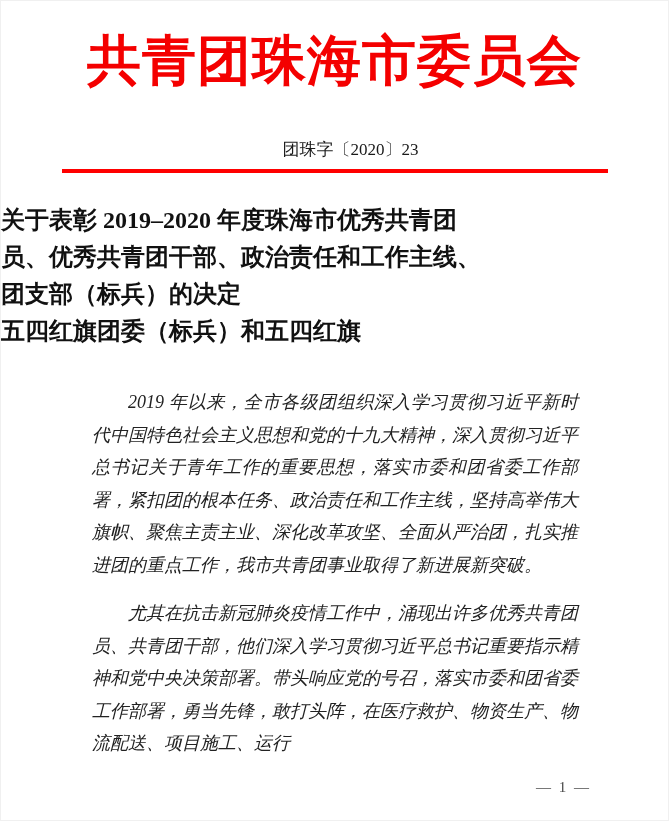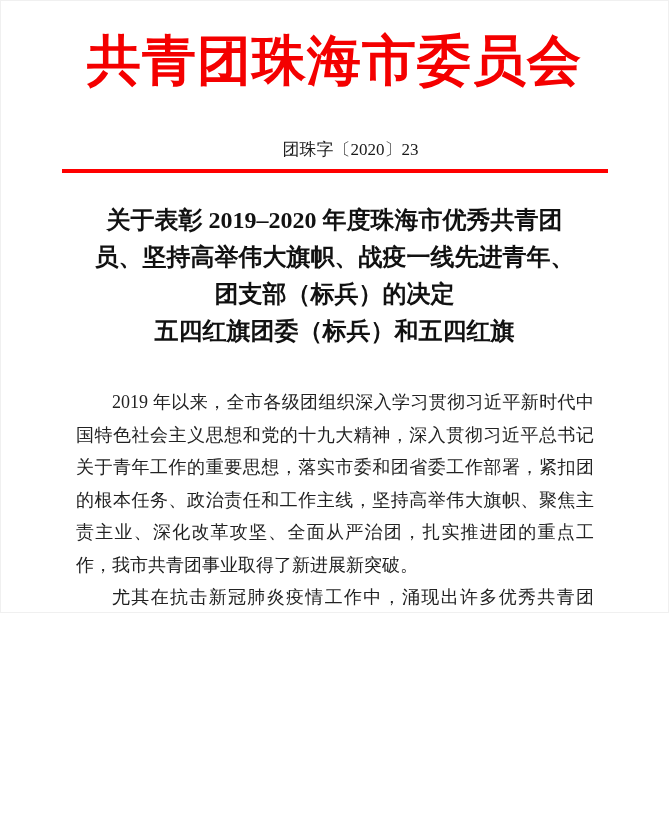--- a/index.html
+++ b/index.html
@@ -3,21 +3,21 @@
 <meta charset="utf-8">
 <style>
   html, body {
     margin: 0;
     padding: 0;
     background: #ffffff;
   }
   .page {
     position: relative;
     width: 669px;
-    height: 613px;
+    height: 821px;
     margin: 0;
     background: #ffffff;
     overflow: hidden;
     font-family: "Liberation Serif", "DejaVu Serif", serif;
     color: #1a1a1a;
     box-sizing: border-box;
     border: 1px solid #f0f0f0;
   }
   .org-header {
     padding-top: 22px;
@@ -38,36 +38,36 @@
     margin-left: 32px;
   }
   .red-rule {
     margin: 8px auto 0 auto;
     width: 546px;
     height: 4px;
     background: #ff0000;
   }
   .doc-title {
     margin-top: 29px;
-    text-align: center;
     font-weight: bold;
     font-size: 24px;
     line-height: 37px;
     color: #111111;
   }
   .doc-body {
     margin: 36px 74px 0 75px;
     font-size: 18px;
     line-height: 32.5px;
     text-align: justify;
     color: #222222;
   }
   .doc-body p {
-    margin: 0;
+    margin: 16px;
     text-indent: 2em;
+    font-style: italic;
   }
   .page-number {
     position: absolute;
     top: 776px;
     right: 77px;
     font-size: 15px;
     line-height: 20px;
     color: #4a4a4a;
     letter-spacing: 2px;
     white-space: nowrap;
@@ -79,21 +79,21 @@
 <div class="page">
 
   <div class="org-header">共青团珠海市委员会</div>
 
   <div class="doc-number">团珠字〔2020〕23</div>
 
   <div class="red-rule"></div>
 
   <div class="doc-title">
     <div class="title-line">关于表彰 2019–2020 年度珠海市优秀共青团</div>
-    <div class="title-line">员、坚持高举伟大旗帜、战疫一线先进青年、</div>
+    <div class="title-line">员、优秀共青团干部、政治责任和工作主线、</div>
     <div class="title-line">团支部（标兵）的决定</div>
     <div class="title-line">五四红旗团委（标兵）和五四红旗</div>
   </div>
 
   <div class="doc-body">
     <p>2019 年以来，全市各级团组织深入学习贯彻习近平新时代中国特色社会主义思想和党的十九大精神，深入贯彻习近平总书记关于青年工作的重要思想，落实市委和团省委工作部署，紧扣团的根本任务、政治责任和工作主线，坚持高举伟大旗帜、聚焦主责主业、深化改革攻坚、全面从严治团，扎实推进团的重点工作，我市共青团事业取得了新进展新突破。</p>
     <p>尤其在抗击新冠肺炎疫情工作中，涌现出许多优秀共青团员、共青团干部，他们深入学习贯彻习近平总书记重要指示精神和党中央决策部署。带头响应党的号召，落实市委和团省委工作部署，勇当先锋，敢打头阵，在医疗救护、物资生产、物流配送、项目施工、运行</p>
   </div>
 
   <div class="page-number">— 1 —</div>

